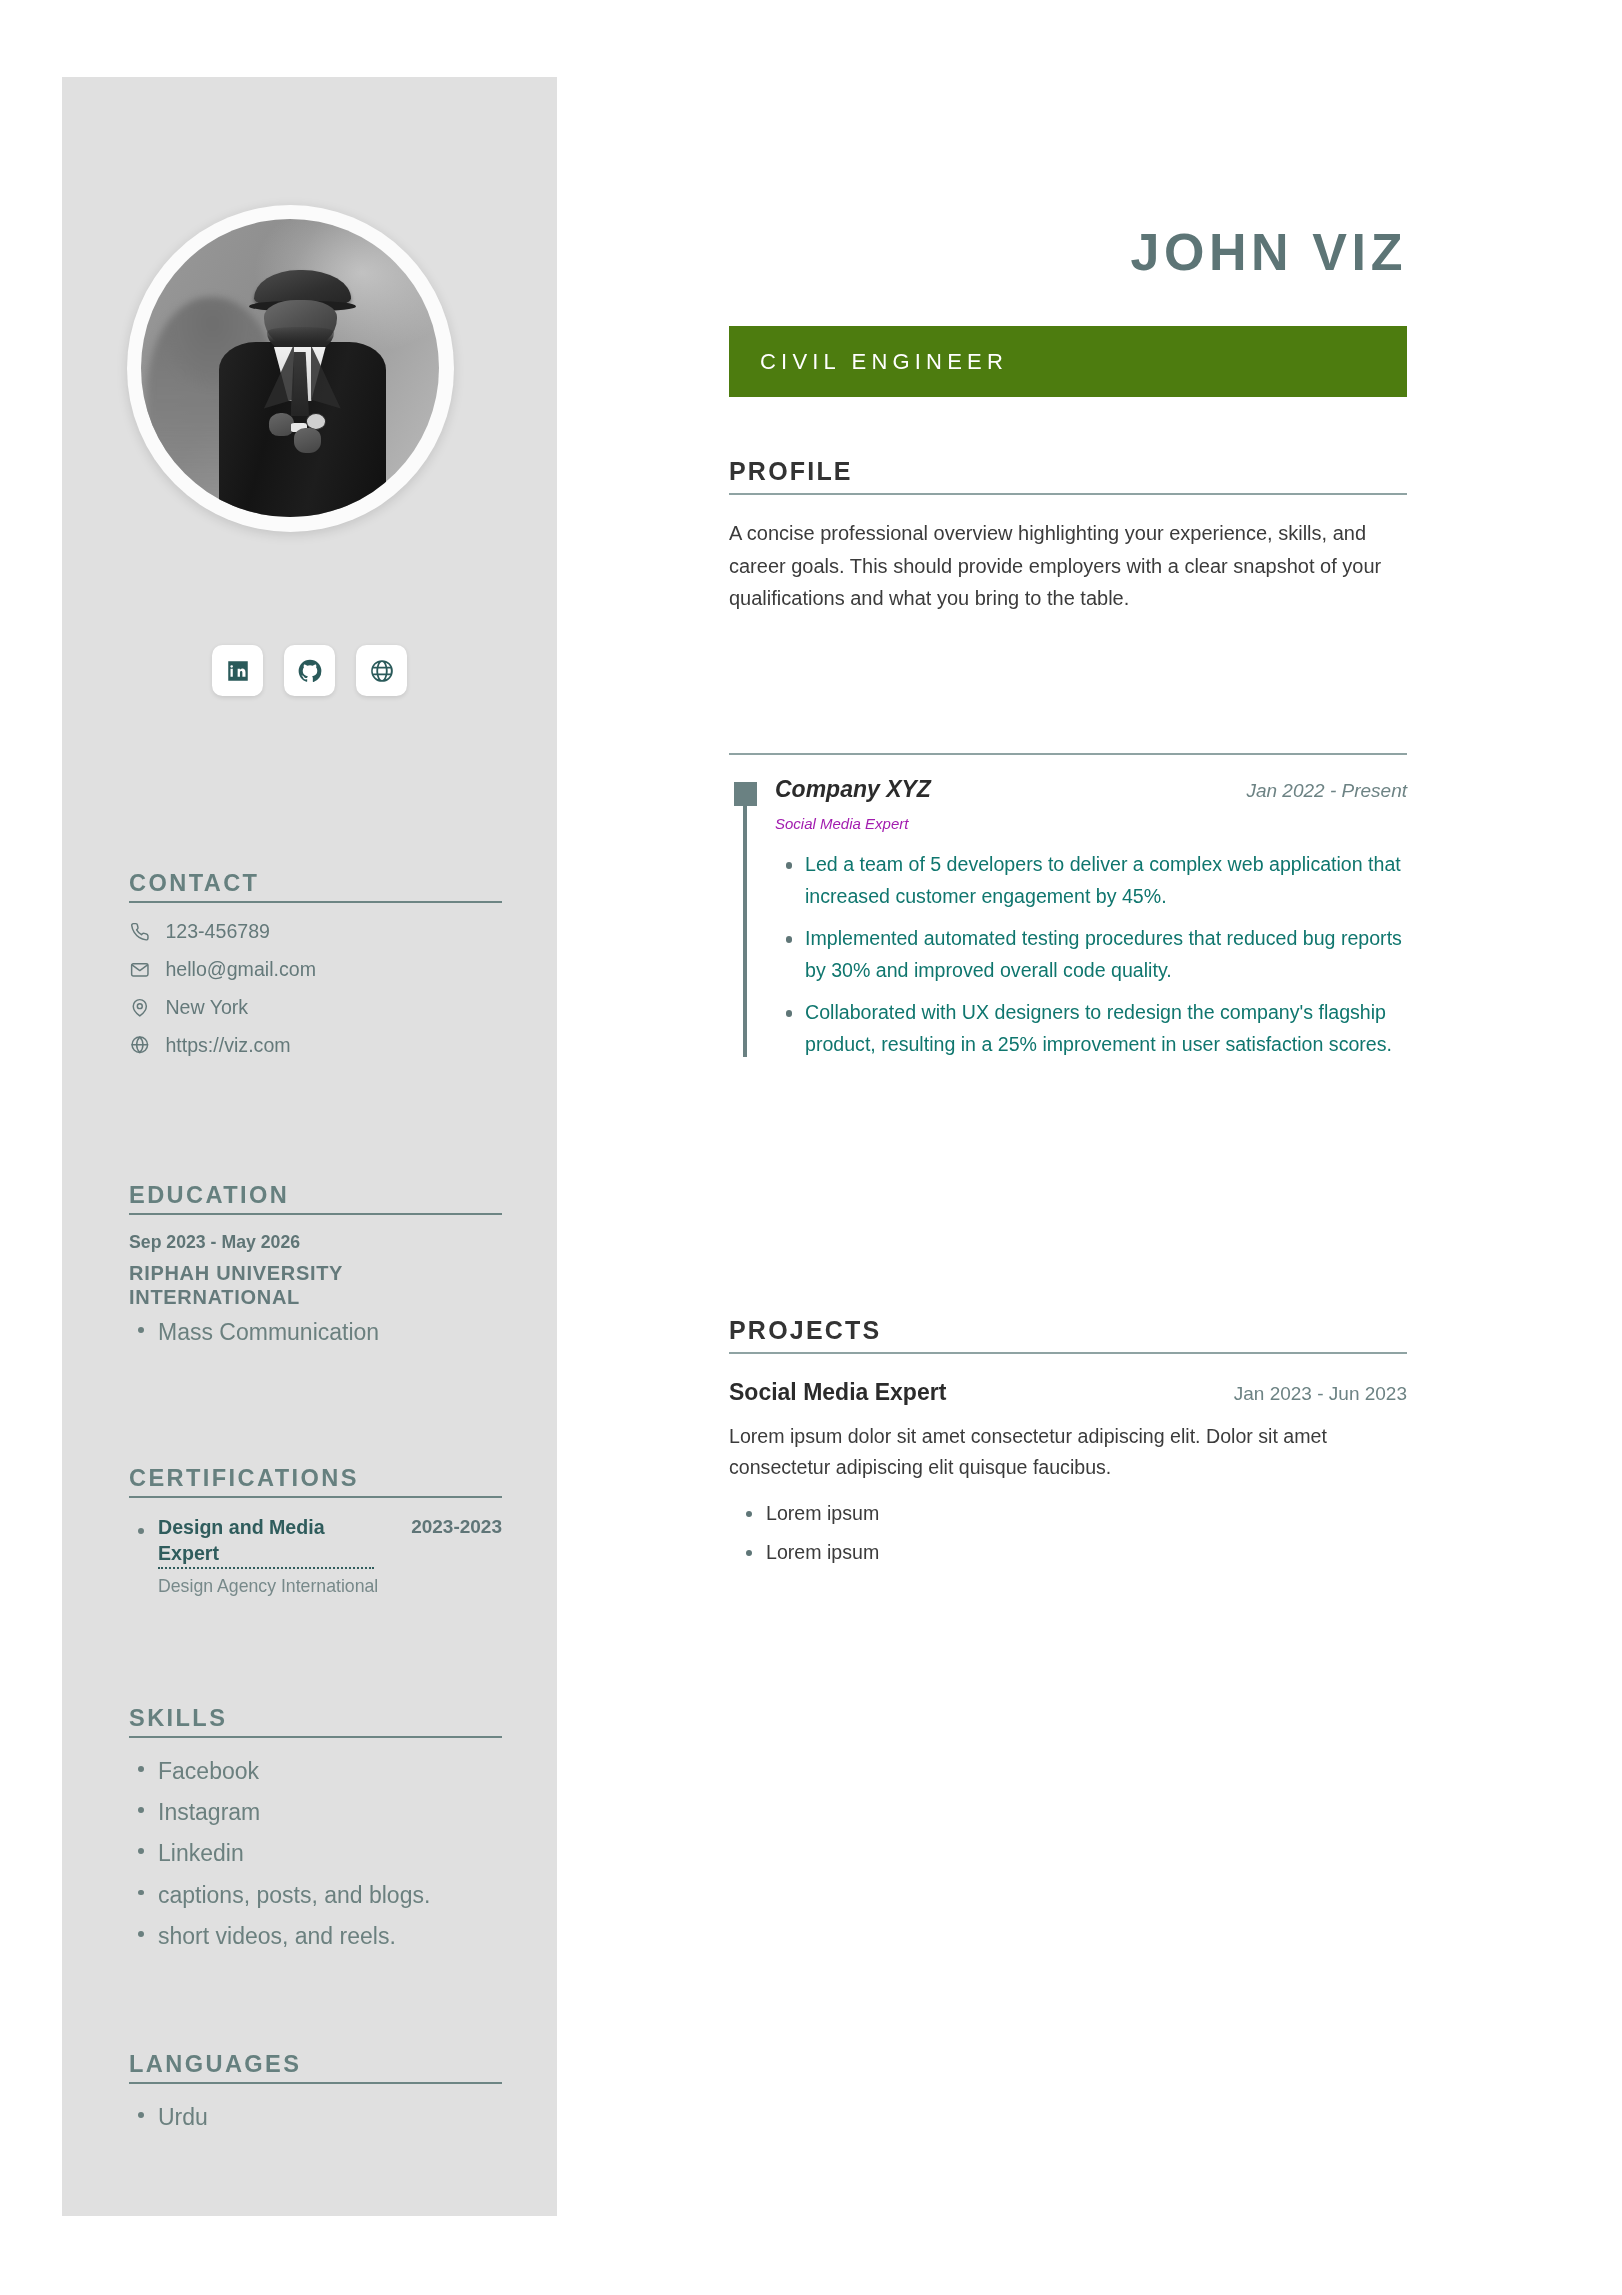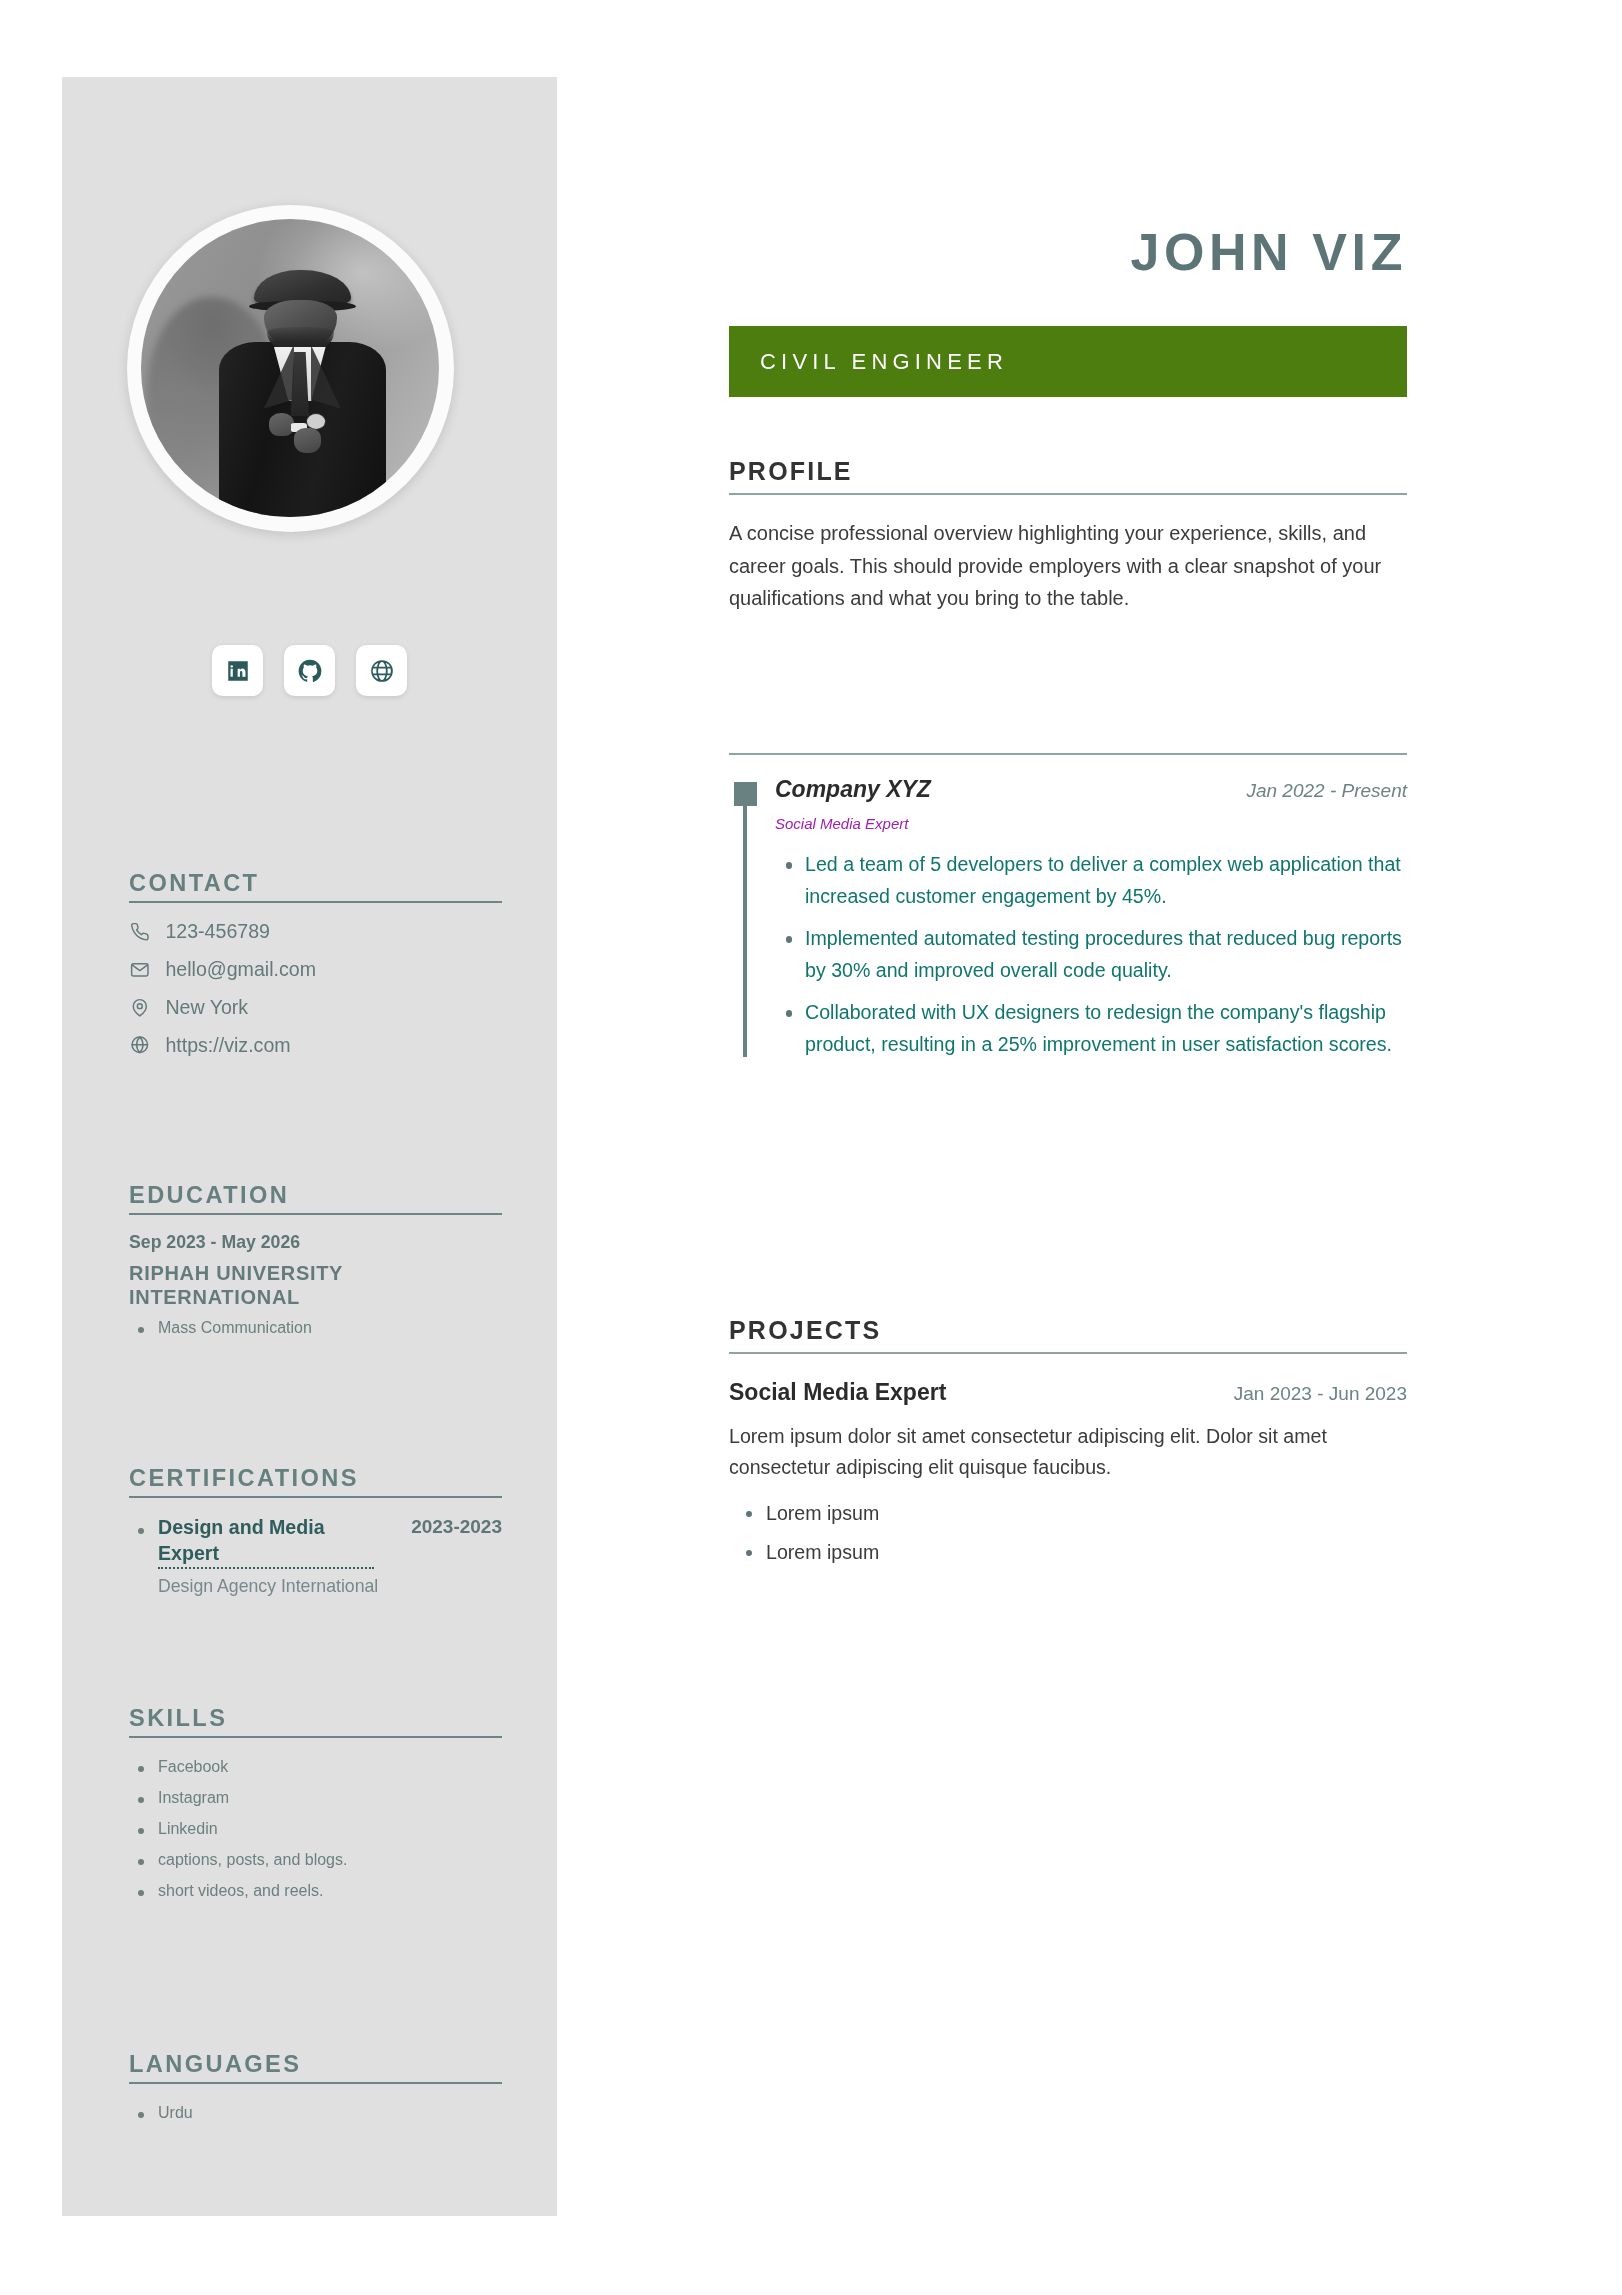--- a/index.html
+++ b/index.html
@@ -233,21 +233,21 @@
     font-weight: bold;
     letter-spacing: 0.7px;
     color: #647a7b;
     line-height: 1.22;
     margin-bottom: 6.5px;
   }
   .bullet-list { margin: 0; padding: 0; list-style: none; }
   .bullet-li {
     position: relative;
     padding-left: 29px;
-    font-size: 16px;
+    font-size: 23px;
     color: #6b807f;
     line-height: 1.45;
     margin-bottom: 7.9px;
   }
   .bullet-li::before {
     content: "";
     position: absolute;
     left: 9.2px; top: 11px;
     width: 5.9px; height: 5.9px;
     border-radius: 50%;

